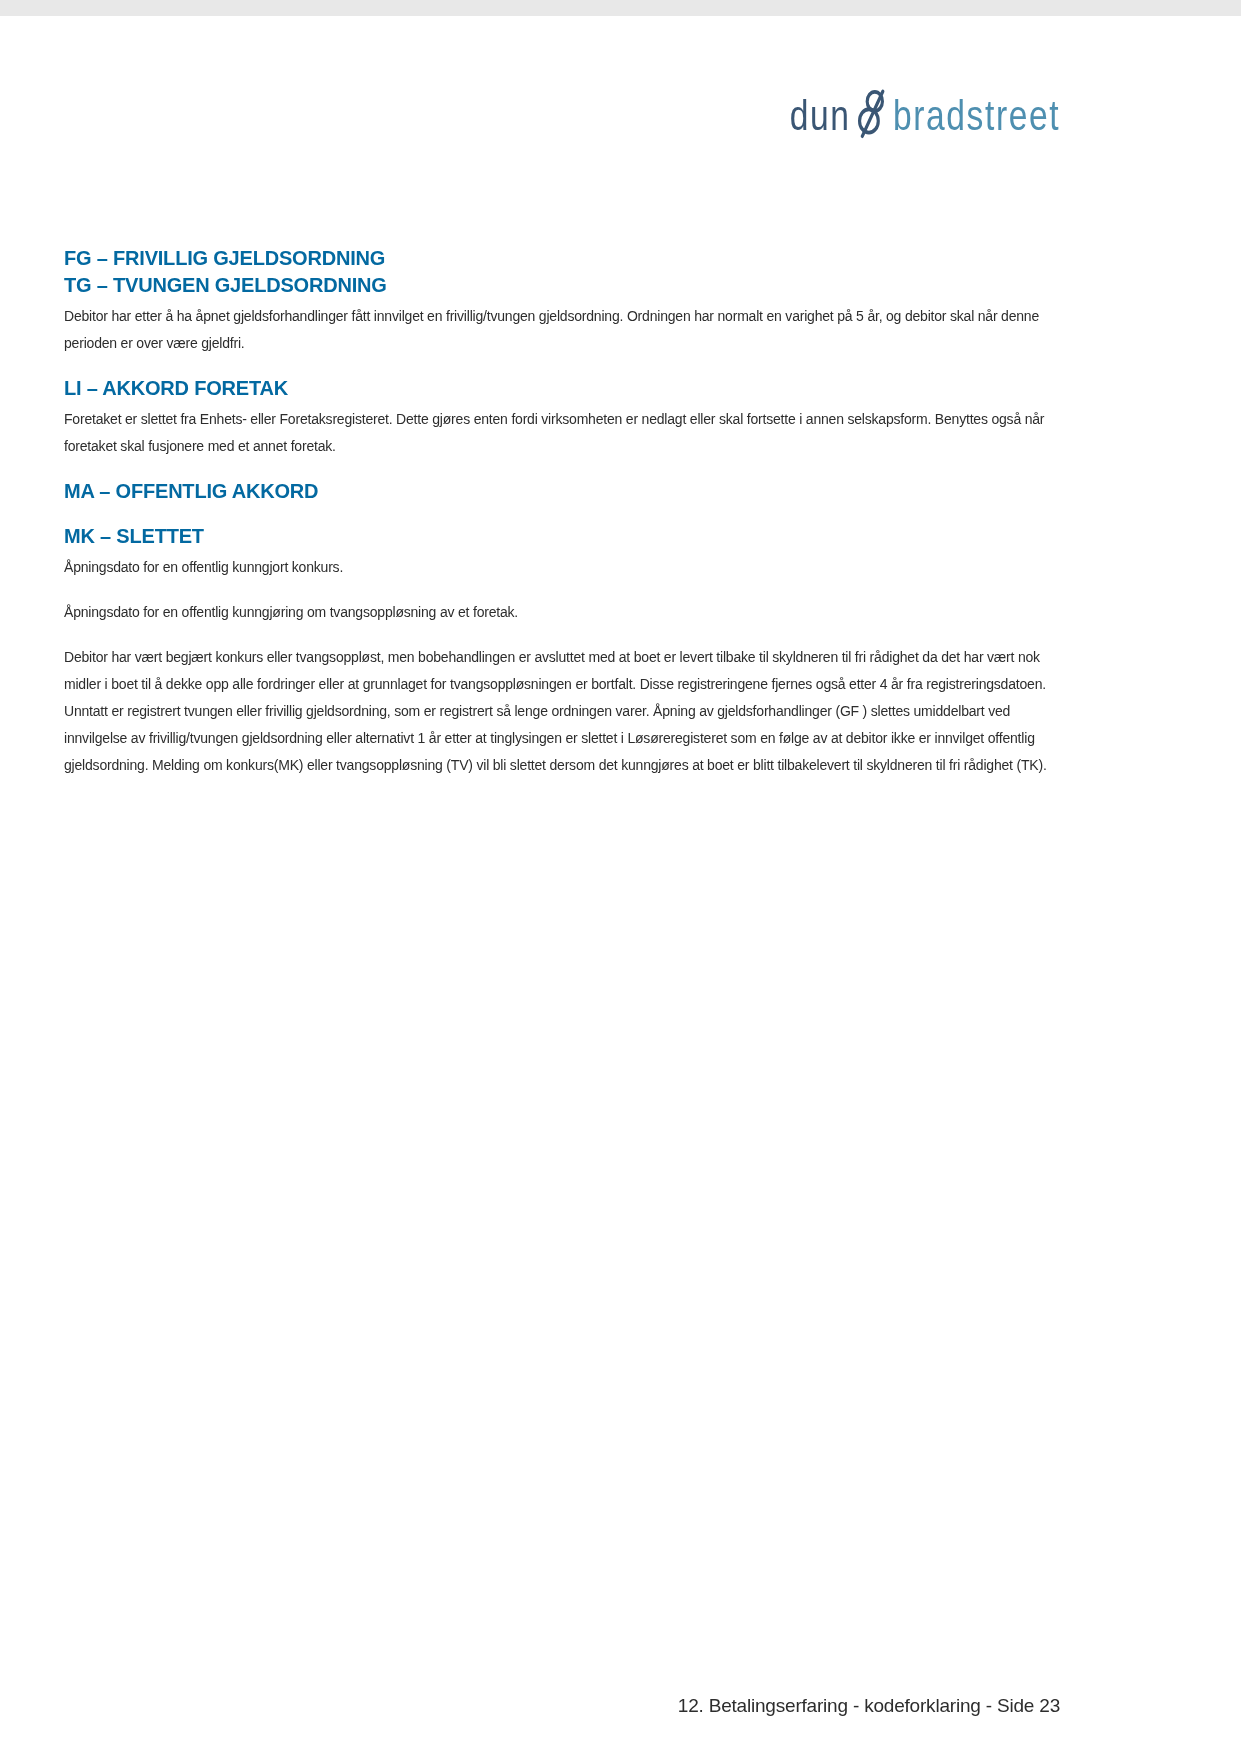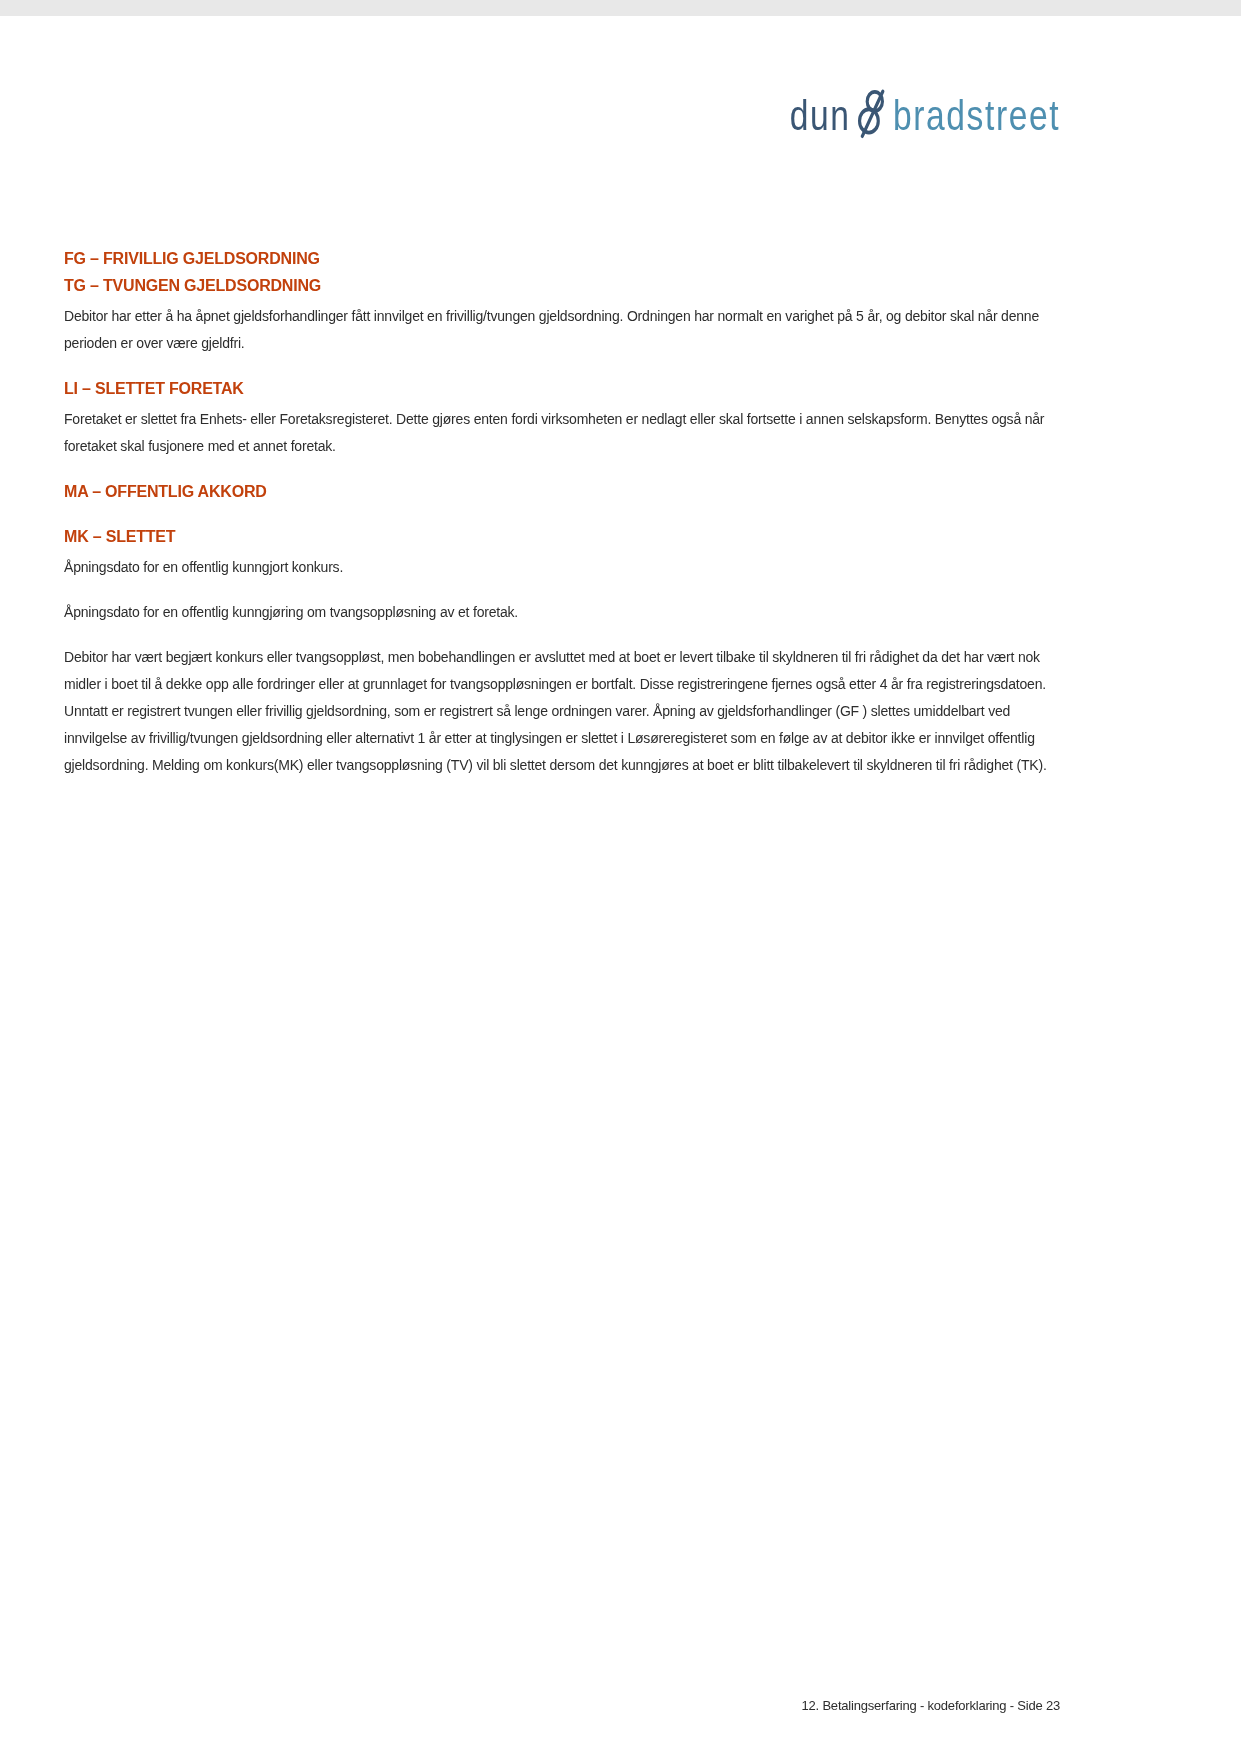--- a/index.html
+++ b/index.html
@@ -39,39 +39,39 @@
   
   .content{
     position:absolute;
     left:64px;
     top:229px;
     width:998px;
   }
   .code-section{margin:0 0 18px 0;}
   .code-section h3{
     margin:0;
-    font-size:16px;
+    font-size:20px;
     line-height:27px;
     font-weight:bold;
-    color:#c2410c;
+    color:#0369a1;
     letter-spacing:-0.2px;
   }
   .code-section p{
     margin:4px 0 0 0;
     font-size:14px;
     line-height:27px;
     color:#2d2d2d;
     letter-spacing:-0.2px;
   }
   
   .footer{
     position:absolute;
     right:181px;
     top:1678px;
-    font-size:13px;
+    font-size:19px;
     line-height:24px;
     color:#2d2d2d;
     letter-spacing:-0.2px;
   }
 </style>
 </head>
 <body>
 
 <div class="page">
 
@@ -89,21 +89,21 @@
     <span class="word bradstreet">bradstreet</span>
   </div>
 
   <main class="content" id="sections-root">
       <section class="code-section">
         <h3>FG – FRIVILLIG GJELDSORDNING</h3>
         <h3>TG – TVUNGEN GJELDSORDNING</h3>
         <p>Debitor har etter å ha åpnet gjeldsforhandlinger fått innvilget en frivillig/tvungen gjeldsordning. Ordningen har normalt en varighet på 5 år, og debitor skal når denne perioden er over være gjeldfri.</p>
       </section>
       <section class="code-section">
-        <h3>LI – SLETTET FORETAK</h3>
+        <h3>LI – AKKORD FORETAK</h3>
         <p>Foretaket er slettet fra Enhets- eller Foretaksregisteret. Dette gjøres enten fordi virksomheten er nedlagt eller skal fortsette i annen selskapsform. Benyttes også når foretaket skal fusjonere med et annet foretak.</p>
       </section>
       <section class="code-section">
         <h3>MA – OFFENTLIG AKKORD</h3>
       </section>
       <section class="code-section">
         <h3>MK – SLETTET</h3>
         <p>Åpningsdato for en offentlig kunngjort konkurs.</p>
       </section>
       <section class="code-section">

